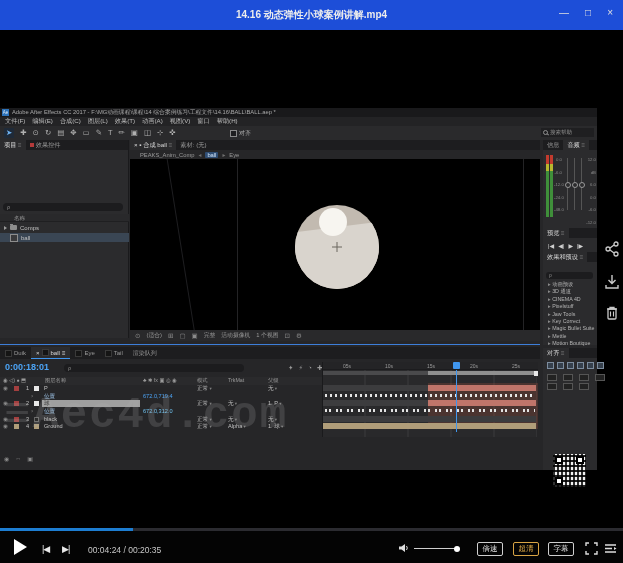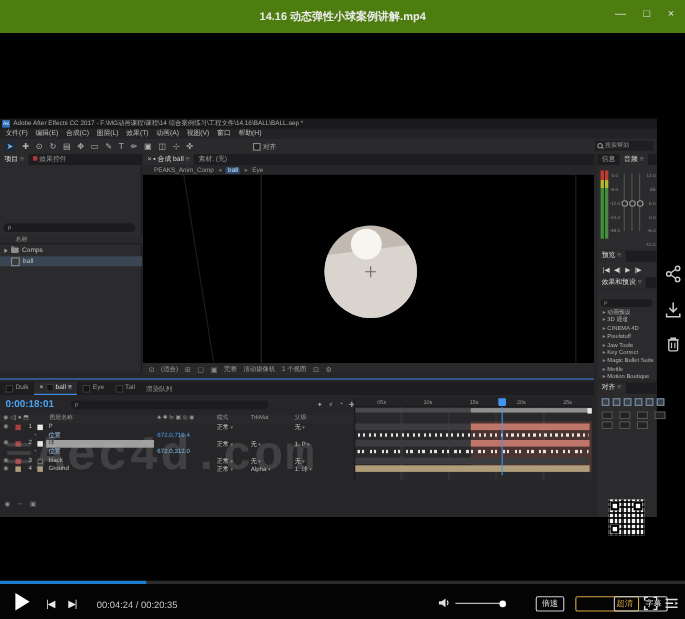--- a/index.html
+++ b/index.html
@@ -2,35 +2,35 @@
 <html><head>
 <meta charset="utf-8">
 <style>
   html,body{margin:0;padding:0;background:#000;}
   #stage{position:relative;width:623px;height:563px;background:#000;overflow:hidden;
          font-family:"Liberation Sans","DejaVu Sans",sans-serif;}
   .abs{position:absolute;}
   .nw{white-space:nowrap;}
 
   
-  .titlebar{left:0;top:0;width:623px;height:30px;background:#4d7c0f;}
+  .titlebar{left:0;top:0;width:623px;height:30px;background:#1d4ed8;}
   .win-title{left:0;top:8px;width:623px;text-align:center;font-size:10px;font-weight:bold;color:#ececec;}
   .win-controls{right:10px;top:7px;display:flex;gap:16px;color:#e0e0e0;font-size:10px;}
   .win-controls span{cursor:default;}
 
   
   .progress{left:0;top:528px;width:623px;height:3px;background:#2b2b30;}
   .progress-fill{left:0;top:0;height:3px;background:#1d7dd1;}
   .controls{left:0;top:531px;width:623px;height:32px;background:#040404;}
   .play-tri{left:14px;top:8px;width:0;height:0;border-left:13px solid #fff;border-top:8px solid transparent;border-bottom:8px solid transparent;}
   .skip{top:13px;font-size:9px;color:#e8e8e8;letter-spacing:-1px;}
   .time-text{left:88px;top:14px;font-size:8.5px;color:#c9c9c9;}
   .vol-slider{left:414px;top:17px;width:44px;height:1px;background:#cfcfcf;}
   .vol-dot{left:454px;top:14.5px;width:6px;height:6px;border-radius:50%;background:#fff;}
-  .pbtn{top:11px;width:24px;height:12px;border:1px solid #cfcfcf;border-radius:2px;color:#e8e8e8;font-size:7.5px;text-align:center;line-height:12px;background:transparent;margin-left:10px;}
+  .pbtn{top:11px;width:24px;height:12px;border:1px solid #cfcfcf;border-radius:2px;color:#e8e8e8;font-size:7.5px;text-align:center;line-height:12px;background:transparent;}
   .pbtn.gold{border-color:#d9a545;color:#d9a545;}
 
   
   #ae{left:0;top:108px;width:597px;height:362px;background:#262628;color:#c3c3c3;font-size:6.5px;}
   .ae-titlebar{left:0;top:0;width:597px;height:9px;background:#19191b;display:flex;align-items:center;gap:3px;padding-left:2px;box-sizing:border-box;}
   .ae-logo{width:7px;height:7px;background:#2d72b8;color:#dfeaf6;font-size:4.5px;line-height:7px;text-align:center;flex:none;}
   .ae-title-text{font-size:5.8px;color:#a8a8a8;}
   .menubar{left:0;top:9px;width:597px;height:9px;background:#232325;display:flex;align-items:center;gap:7px;padding-left:5px;box-sizing:border-box;}
   .menubar span{font-size:6.2px;color:#bdbdbd;}
   .toolbar{left:0;top:18px;width:597px;height:14px;background:#2a2a2c;display:flex;align-items:center;gap:6px;padding-left:4px;box-sizing:border-box;}
@@ -494,22 +494,22 @@
     <span class="abs time-text nw">00:04:24 / 00:20:35</span>
 
     <svg class="abs" style="left:398px;top:12px;" width="12" height="10" viewBox="0 0 12 10">
       <path d="M1 3.5 H3.5 L7 1 V9 L3.5 6.5 H1 Z" fill="#ddd"></path>
       <path d="M8.5 3 A3.2 3.2 0 0 1 8.5 7" stroke="#ddd" stroke-width="1" fill="none"></path>
     </svg>
     <div class="abs vol-slider"></div>
     <div class="abs vol-dot"></div>
 
     <div class="abs pbtn" style="left:477px;">倍速</div>
-    <div class="abs pbtn gold" style="left:513px;padding-left:32px;">超清</div>
-    <div class="abs pbtn" style="left:548px;padding-left:23px;">字幕</div>
+    <div class="abs pbtn gold" style="left:513px;">超清</div>
+    <div class="abs pbtn" style="left:548px;">字幕</div>
 
     <svg class="abs" style="left:585px;top:11px;" width="13" height="13" viewBox="0 0 13 13">
       <path d="M1 4 V1 H4 M9 1 H12 V4 M12 9 V12 H9 M4 12 H1 V9" fill="none" stroke="#ddd" stroke-width="1.4"></path>
     </svg>
     <svg class="abs" style="left:604px;top:12px;" width="13" height="11" viewBox="0 0 13 11">
       <path d="M1 2 H12 M1 5.5 H8 M1 9 H12" stroke="#ddd" stroke-width="1.4"></path>
       <path d="M10 4 L12.5 5.5 L10 7 Z" fill="#ddd"></path>
     </svg>
   </div>
 </div>

